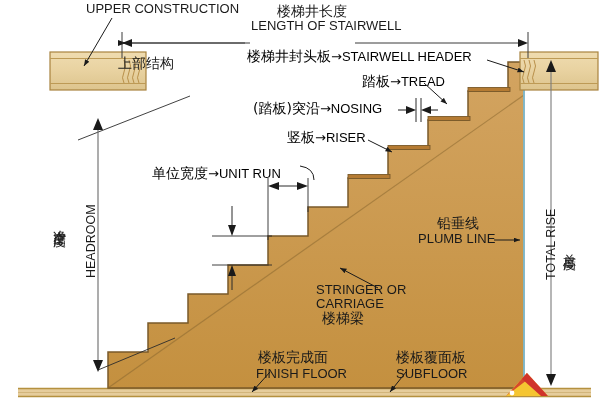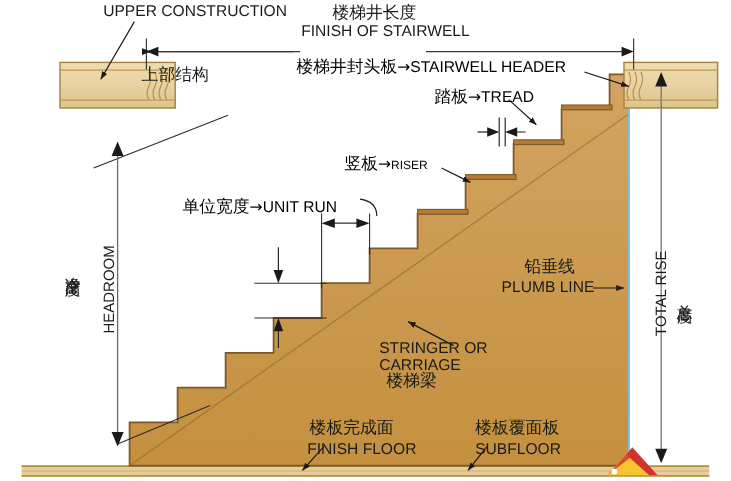--- a/index.html
+++ b/index.html
@@ -14,21 +14,21 @@
   svg.layer{position:absolute;left:0;top:0;width:609px;height:401px;}
   .lbl{
     position:absolute;
     color:#1a1a1a;
     white-space:nowrap;
     line-height:1.08;
     letter-spacing:0px;
   }
   .cn{font-size:14px;font-family:"DejaVu Sans","Liberation Sans",sans-serif;}
   .en{font-size:13px;font-family:"Liberation Sans","DejaVu Sans",sans-serif;}
-  .en-sm{font-size:10px;font-family:"Liberation Sans","DejaVu Sans",sans-serif;}
+  .en-sm{font-size:13px;font-family:"Liberation Sans","DejaVu Sans",sans-serif;}
   .row{position:absolute;white-space:nowrap;color:#000000;}
   .row .cn{display:inline;vertical-align:baseline;}
   .row .en{display:inline;vertical-align:baseline;}
   .vert-cn{
     position:absolute;
     font-size:13px;
     font-family:"DejaVu Sans","Liberation Sans",sans-serif;
     color:#1a1a1a;
     writing-mode:vertical-rl;
     text-orientation:upright;
@@ -216,30 +216,33 @@
       <polygon points="527,373 548,396 541,396 522,379" fill="#d0342c" stroke="none"></polygon>
       <polygon points="527,373 510,392 506,396 527,380" fill="#d0342c" stroke="none" opacity="0.85"></polygon>
       <circle cx="512" cy="393" r="2.4" fill="#ffffff"></circle>
     </g>
   </svg>
 
   <div class="lbl en" style="left:86px;top:2px;">UPPER CONSTRUCTION</div>
   <div class="lbl cn" style="left:118px;top:16px;margin-top:40px;">上部结构</div>
 
   <div class="lbl cn" style="left:277px;top:4px;">楼梯井长度</div>
-  <div class="lbl en" style="left:251px;top:19px;">FINISH OF STAIRWELL</div>
+  <div class="lbl en" style="left:251px;top:19px;">LENGTH OF STAIRWELL</div>
 
   <div class="row" style="left:247px;top:47px;">
     <span class="cn">楼梯井封头板</span><span class="cn arrowglyph">→</span><span class="en">STAIRWELL HEADER</span>
   </div>
 
   <div class="row" style="left:362px;top:72px;">
     <span class="cn">踏板</span><span class="cn arrowglyph">→</span><span class="en">TREAD</span>
   </div>
 
+  <div class="row" style="left:253px;top:99px;">
+    <span class="cn">(踏板)突沿</span><span class="cn arrowglyph">→</span><span class="en">NOSING</span>
+  </div>
 
   <div class="row" style="left:287px;top:128px;">
     <span class="cn">竖板</span><span class="cn arrowglyph">→</span><span class="en-sm">RISER</span>
   </div>
 
   <div class="row" style="left:152px;top:164px;">
     <span class="cn">单位宽度</span><span class="cn arrowglyph">→</span><span class="en">UNIT RUN</span>
   </div>
 
 

